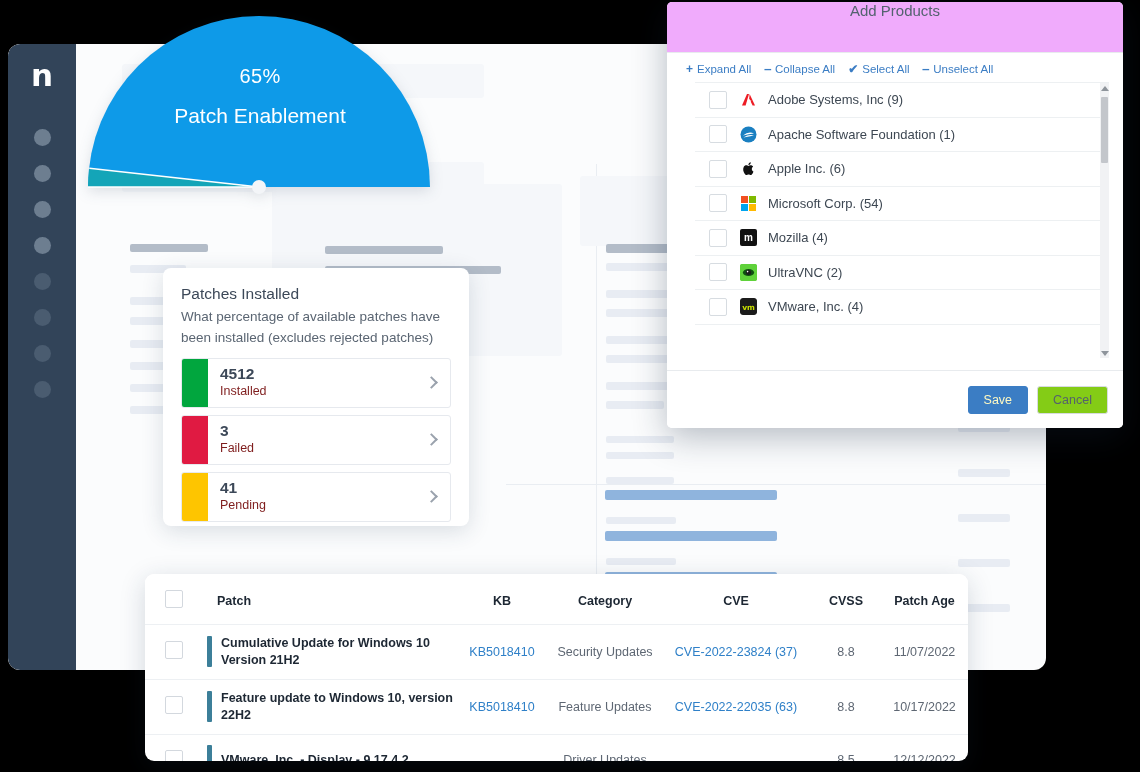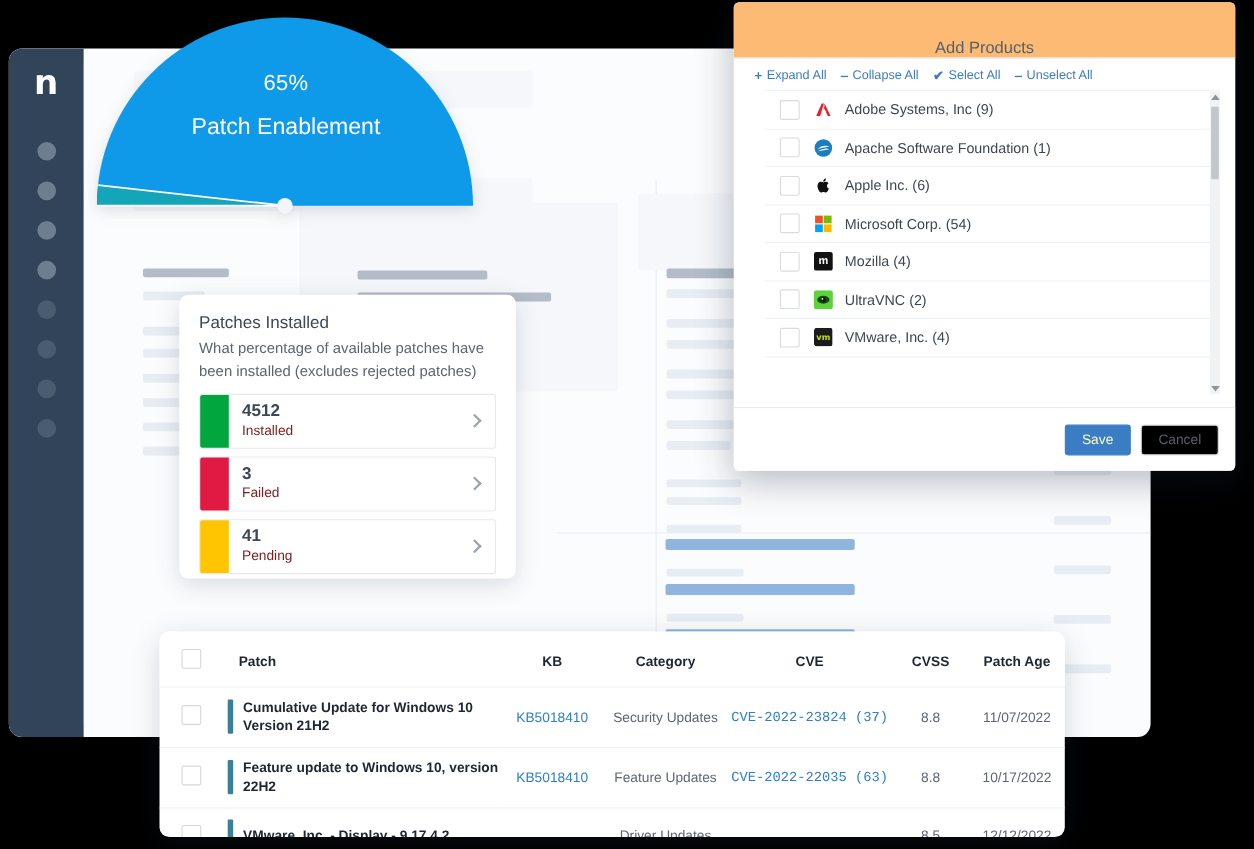--- a/index.html
+++ b/index.html
@@ -121,35 +121,35 @@
   .cb {
     width: 18px; height: 18px; border: 1px solid #d3d8de;
     border-radius: 2px; background: #fff; display: inline-block;
   }
   .patch-cell { display: flex; align-items: center; text-align: left; padding-left: 4px; }
   .bar-accent {
     width: 5px; height: 31px; background: #3c7f99;
     border-radius: 1px; margin-right: 9px; flex: 0 0 5px;
   }
   .patch-name { font-size: 12.5px; color: #1d2733; font-weight: 700; line-height: 1.35; }
-  .lnk { color: #2f80c8; font-family: Liberation Mono, monospace; }
+  .lnk { color: #2f80c8; }
   .kb-lnk { color: #2f80c8; font-size: 12.5px; }
 
   
   .modal {
     position: absolute; left: 667px; top: 2px;
     width: 456px; height: 426px;
     background: #fff; border-radius: 5px;
     box-shadow: 0 9px 34px rgba(20,35,60,.3);
     overflow: hidden;
   }
   .modal-head {
     height: 51px; border-bottom: 1px solid #e8ebee;
-    display: flex; align-items: flex-end; justify-content: center;
-    background: #fdba74;
+    display: flex; align-items: flex-start; justify-content: center;
+    background: #f0abfc;
   }
   .modal-title { font-size: 15px; color: #53626f; font-weight: 400; }
   .modal-toolbar {
     padding: 10px 0 7px 19px; display: flex; align-items: center; gap: 13px;
     font-size: 11.5px;
   }
   .tb-act { color: #3b7dc4; display: inline-flex; align-items: center; gap: 4px; cursor: pointer; }
   .tb-glyph { font-size: 12px; line-height: 1; color: #3b7dc4; font-weight: 700; }
   .list-scroll {
     position: relative;
@@ -193,21 +193,21 @@
     border-top: 1px solid #e8ebee; background: #fff;
     display: flex; align-items: center; justify-content: flex-end;
     padding-right: 15px; gap: 9px;
   }
   .btn {
     font-size: 12.5px; padding: 6px 15px; border-radius: 3px;
     border: 1px solid transparent; cursor: pointer;
     font-family: "Liberation Sans", sans-serif;
   }
   .btn-save { background: #3b7dc4; color: #fef9c3; border-color: #3b7dc4; }
-  .btn-cancel { background: #000000; color: #55616d; border-color: #d7dbe0; }
+  .btn-cancel { background: #84cc16; color: #55616d; border-color: #d7dbe0; }
 </style>
 </head>
 <body>
 
 <div id="stage">
 
   <div class="app-window">
 
     <div class="sidebar">
       <div class="sidebar-logo">n</div>

